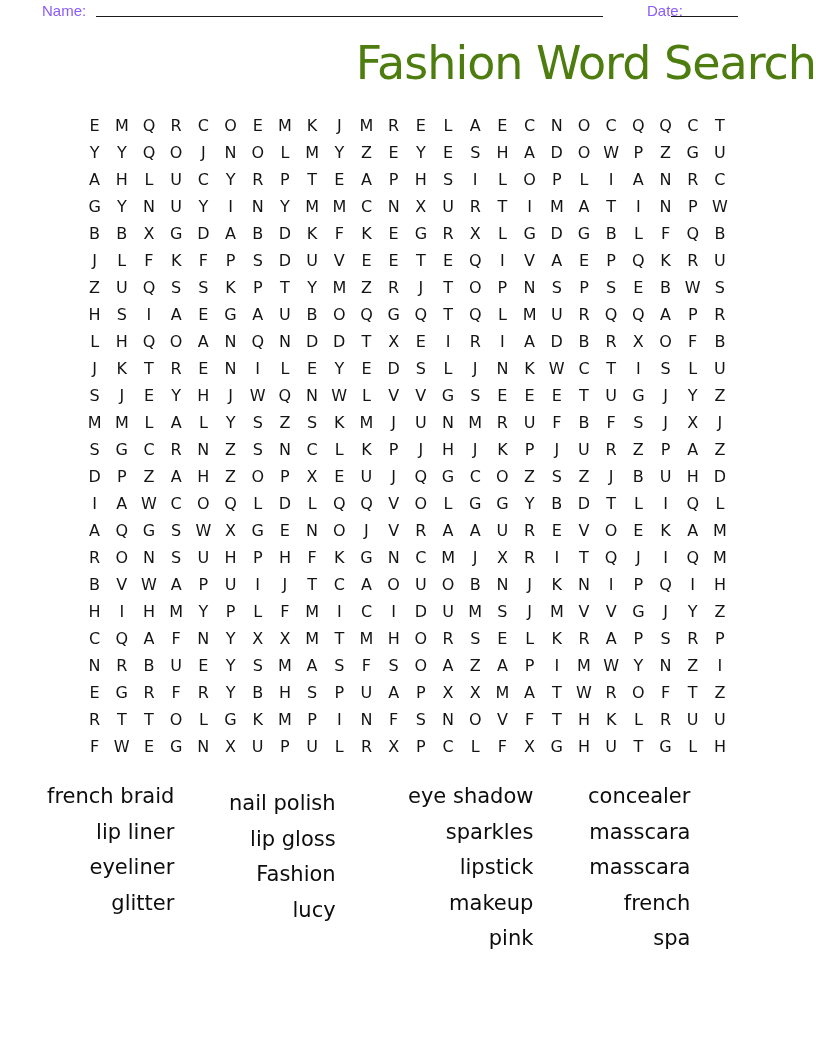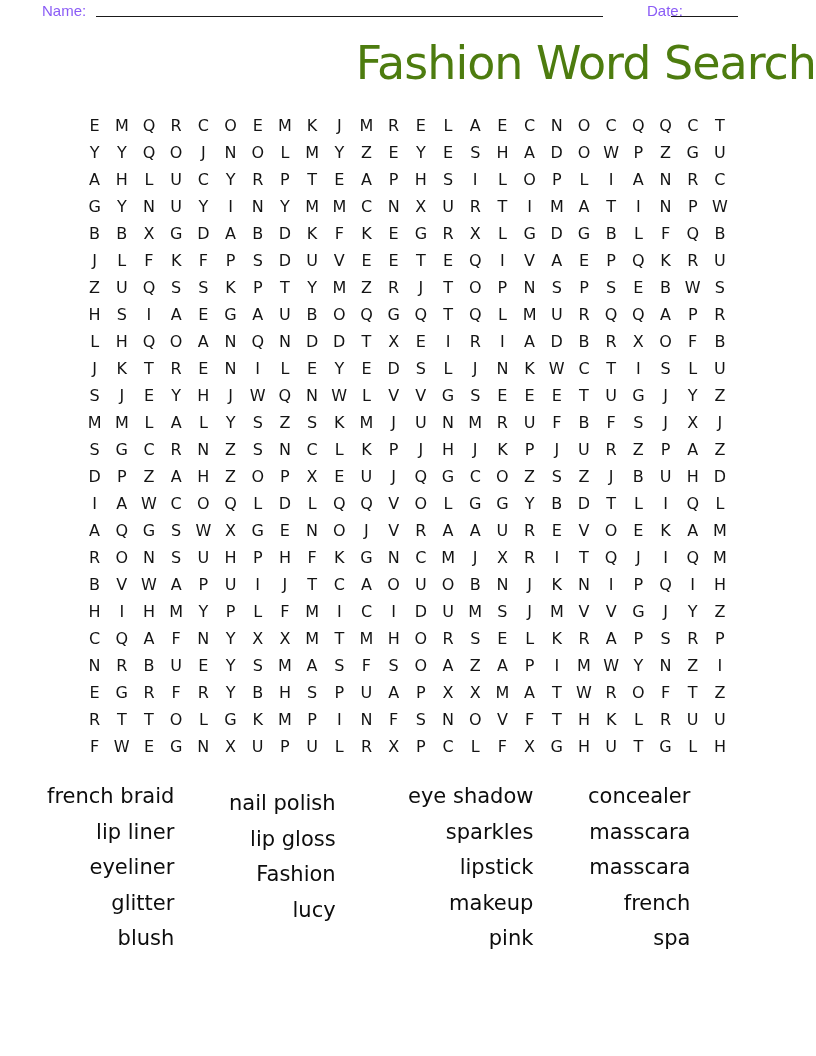--- a/index.html
+++ b/index.html
@@ -659,21 +659,20 @@
     <div class="cell">G</div>
     <div class="cell">L</div>
     <div class="cell">H</div>
   </div>
 
 <div class="abs wordcol col-1">
     <div class="word">french braid</div>
     <div class="word">lip liner</div>
     <div class="word">eyeliner</div>
     <div class="word">glitter</div>
-    <div class="word">blush</div>
   </div>
 <div class="abs wordcol col-2">
     <div class="word">nail polish</div>
     <div class="word">lip gloss</div>
     <div class="word">Fashion</div>
     <div class="word">lucy</div>
   </div>
 <div class="abs wordcol col-3">
     <div class="word">eye shadow</div>
     <div class="word">sparkles</div>

